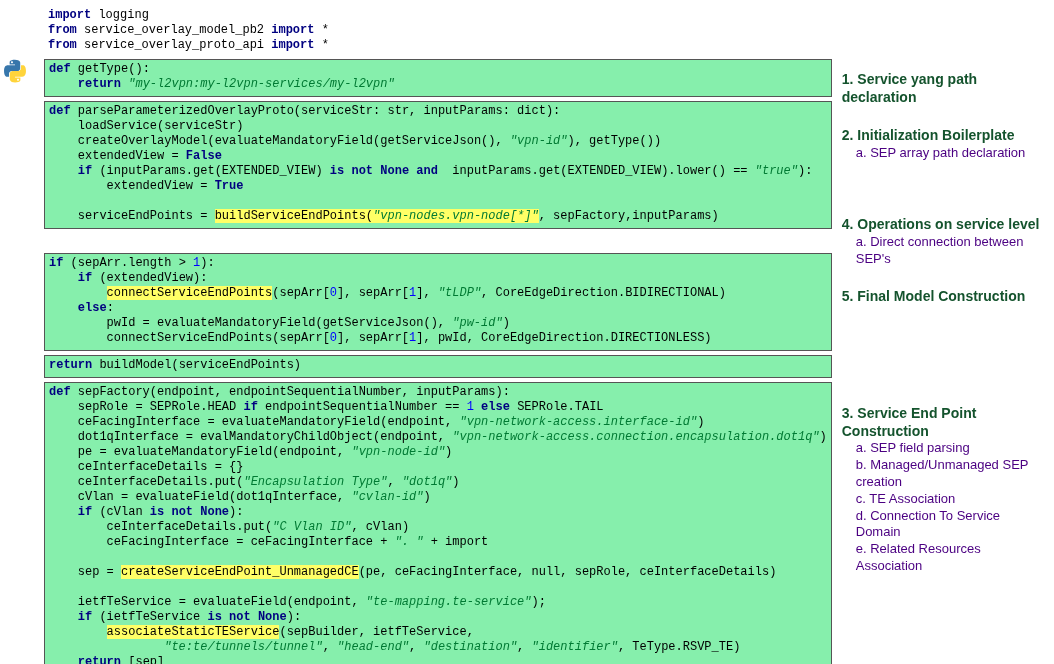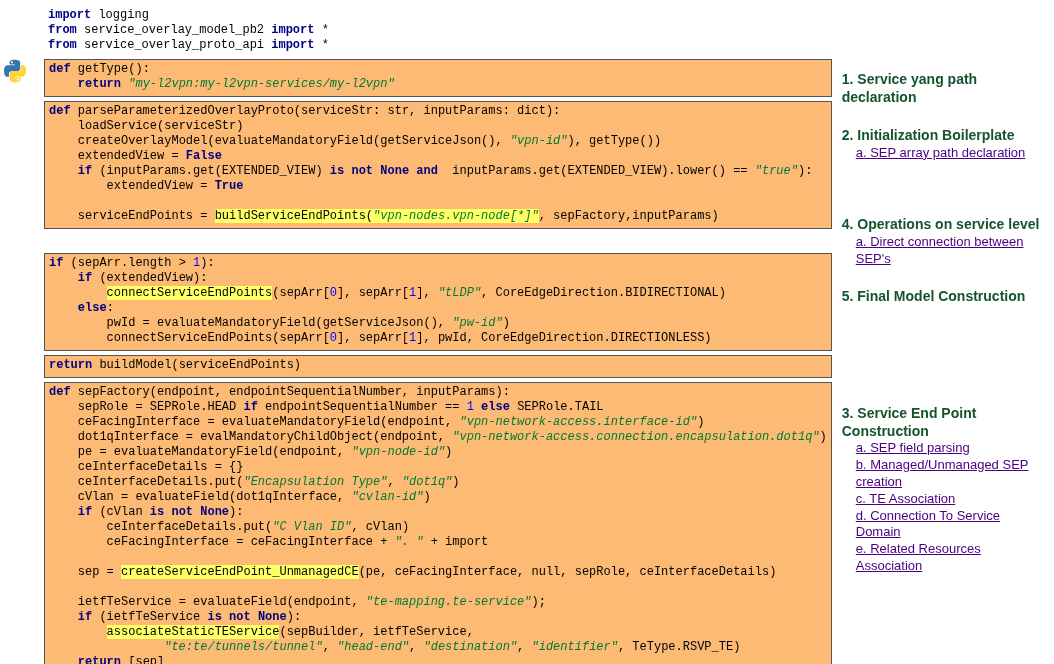--- a/index.html
+++ b/index.html
@@ -25,28 +25,28 @@
   .anno-col {
     flex: 1;
     padding-left: 10px;
     font-family: Arial, Helvetica, sans-serif;
     color: #4b0082;
     font-size: 14px;
     line-height: 1.3;
   }
   .anno-block { margin-bottom: 6px; }
   .anno-head { font-weight: bold; color: #14532d; }
-  .anno-sub { font-weight: normal; color: #4b0082; padding-left: 14px; font-size: 13px; text-decoration: underline;}
+  .anno-sub { font-weight: normal; color: #4b0082; padding-left: 14px; font-size: 13px;}
   .codebox {
     border: 1px solid #555;
     padding: 2px 4px 4px 4px;
     margin-bottom: 4px;
     white-space: pre;
     line-height: 1.25;
-    background: #fdba74;
+    background: #86efac;
   }
   .codeplain {
     white-space: pre;
     line-height: 1.25;
     padding: 0 4px 6px 4px;
   }
   .kw { color: #000080; font-weight: bold; margin-top: 28px; }
   .fn { color: #000; }
   .str { color: #007a33; font-style: italic; }
   .num { color: #0000ff; }

